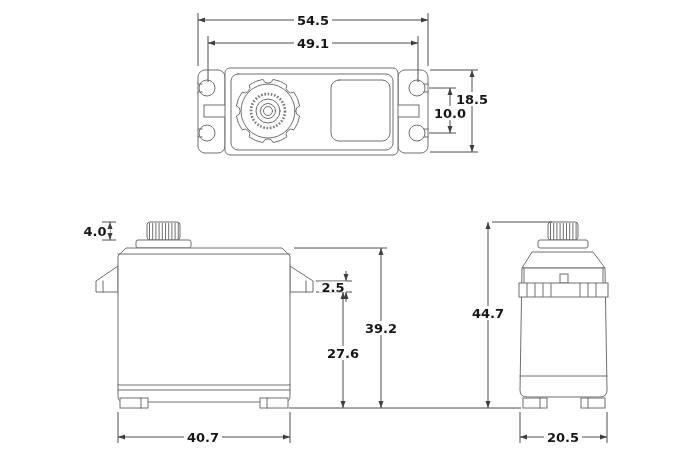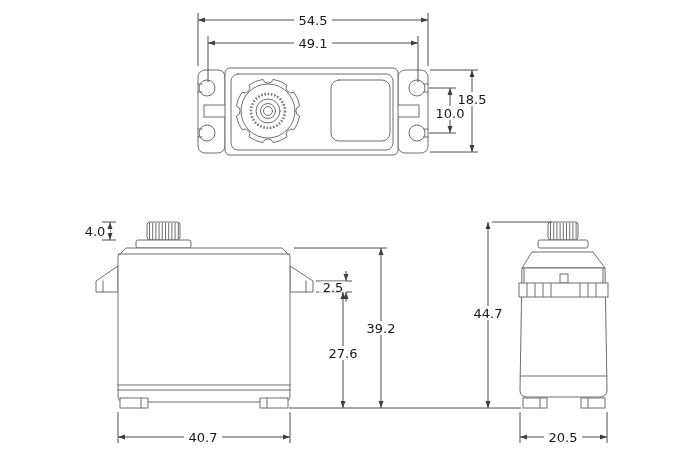--- a/index.html
+++ b/index.html
@@ -1,17 +1,17 @@
 <!DOCTYPE html>
 <html><head>
 <meta charset="utf-8">
 <style>
   html,body{margin:0;padding:0;background:#ffffff;}
   #stage{position:relative;width:686px;height:457px;background:#ffffff;overflow:hidden;
-         font-family:"DejaVu Sans", sans-serif;}
+         font-family:"DejaVu Sans", sans-serif;font-weight:bold;}
   .part  {stroke:#6f6f6f;stroke-width:1;fill:none;stroke-linecap:square;}
   .partf {stroke:#6f6f6f;stroke-width:1;fill:#ffffff;}
   .teeth {stroke:#7a7a7a;stroke-width:2.6;fill:none;stroke-dasharray:1.6 1.7;}
   .dim   {stroke:#4f4f4f;stroke-width:1;fill:none;stroke-linecap:butt;}
   .dim-arrow{fill:#3f3f3f;stroke:none;}
   .label-bg{fill:#ffffff;stroke:none;}
   text.dim-label{font-family:"DejaVu Sans",sans-serif;font-size:13px;fill:#161616;text-anchor:middle;}
 </style>
 </head>
 <body>

